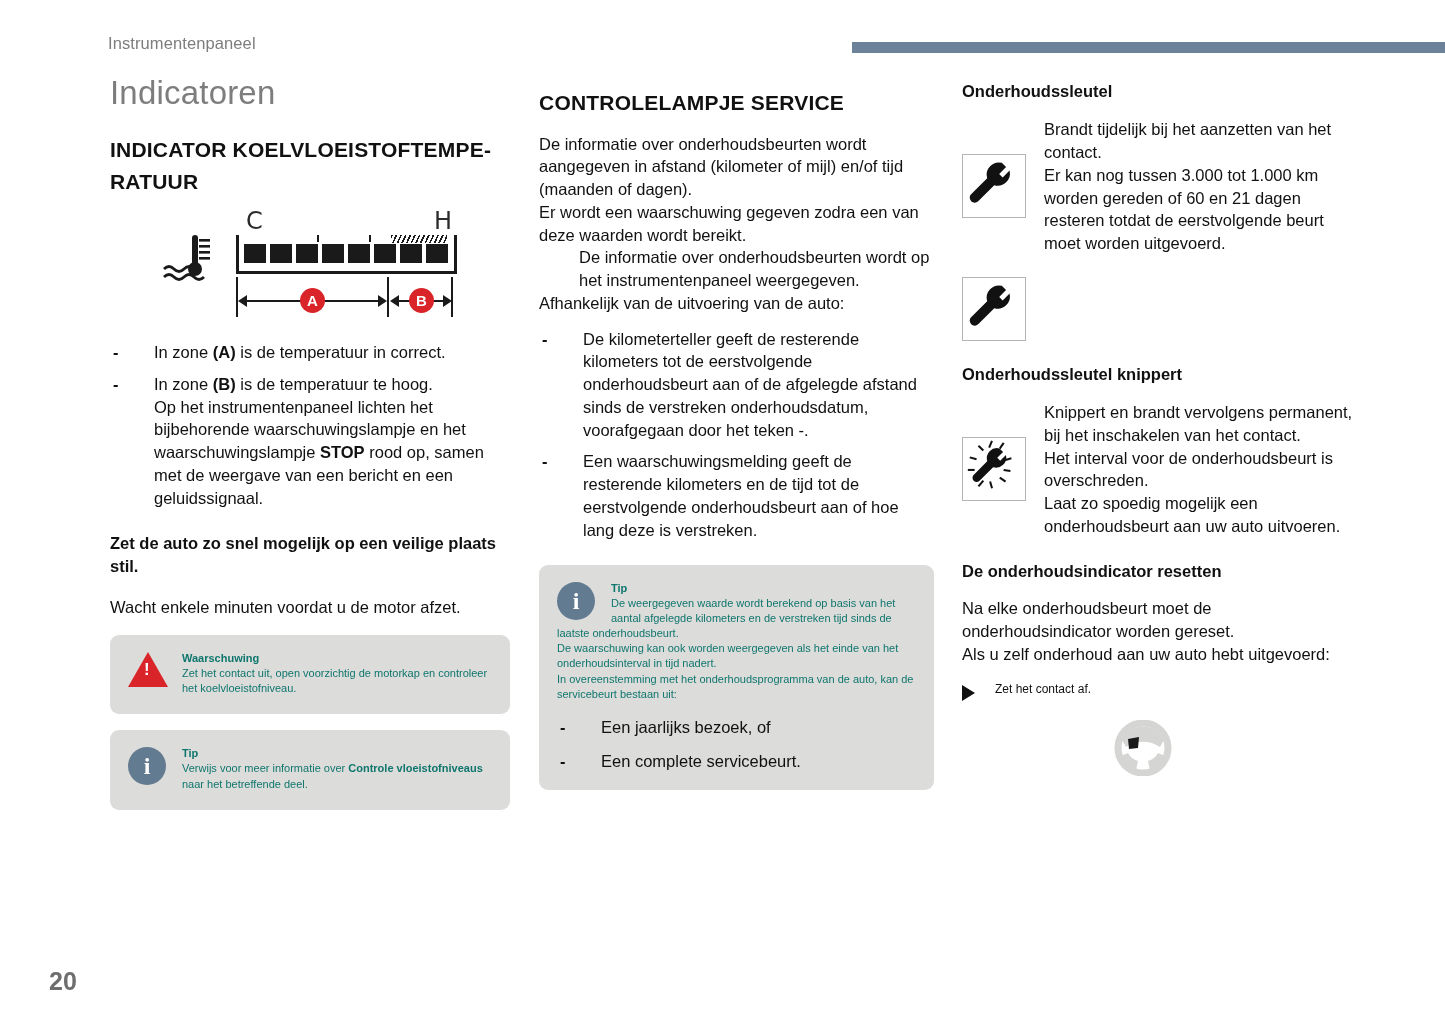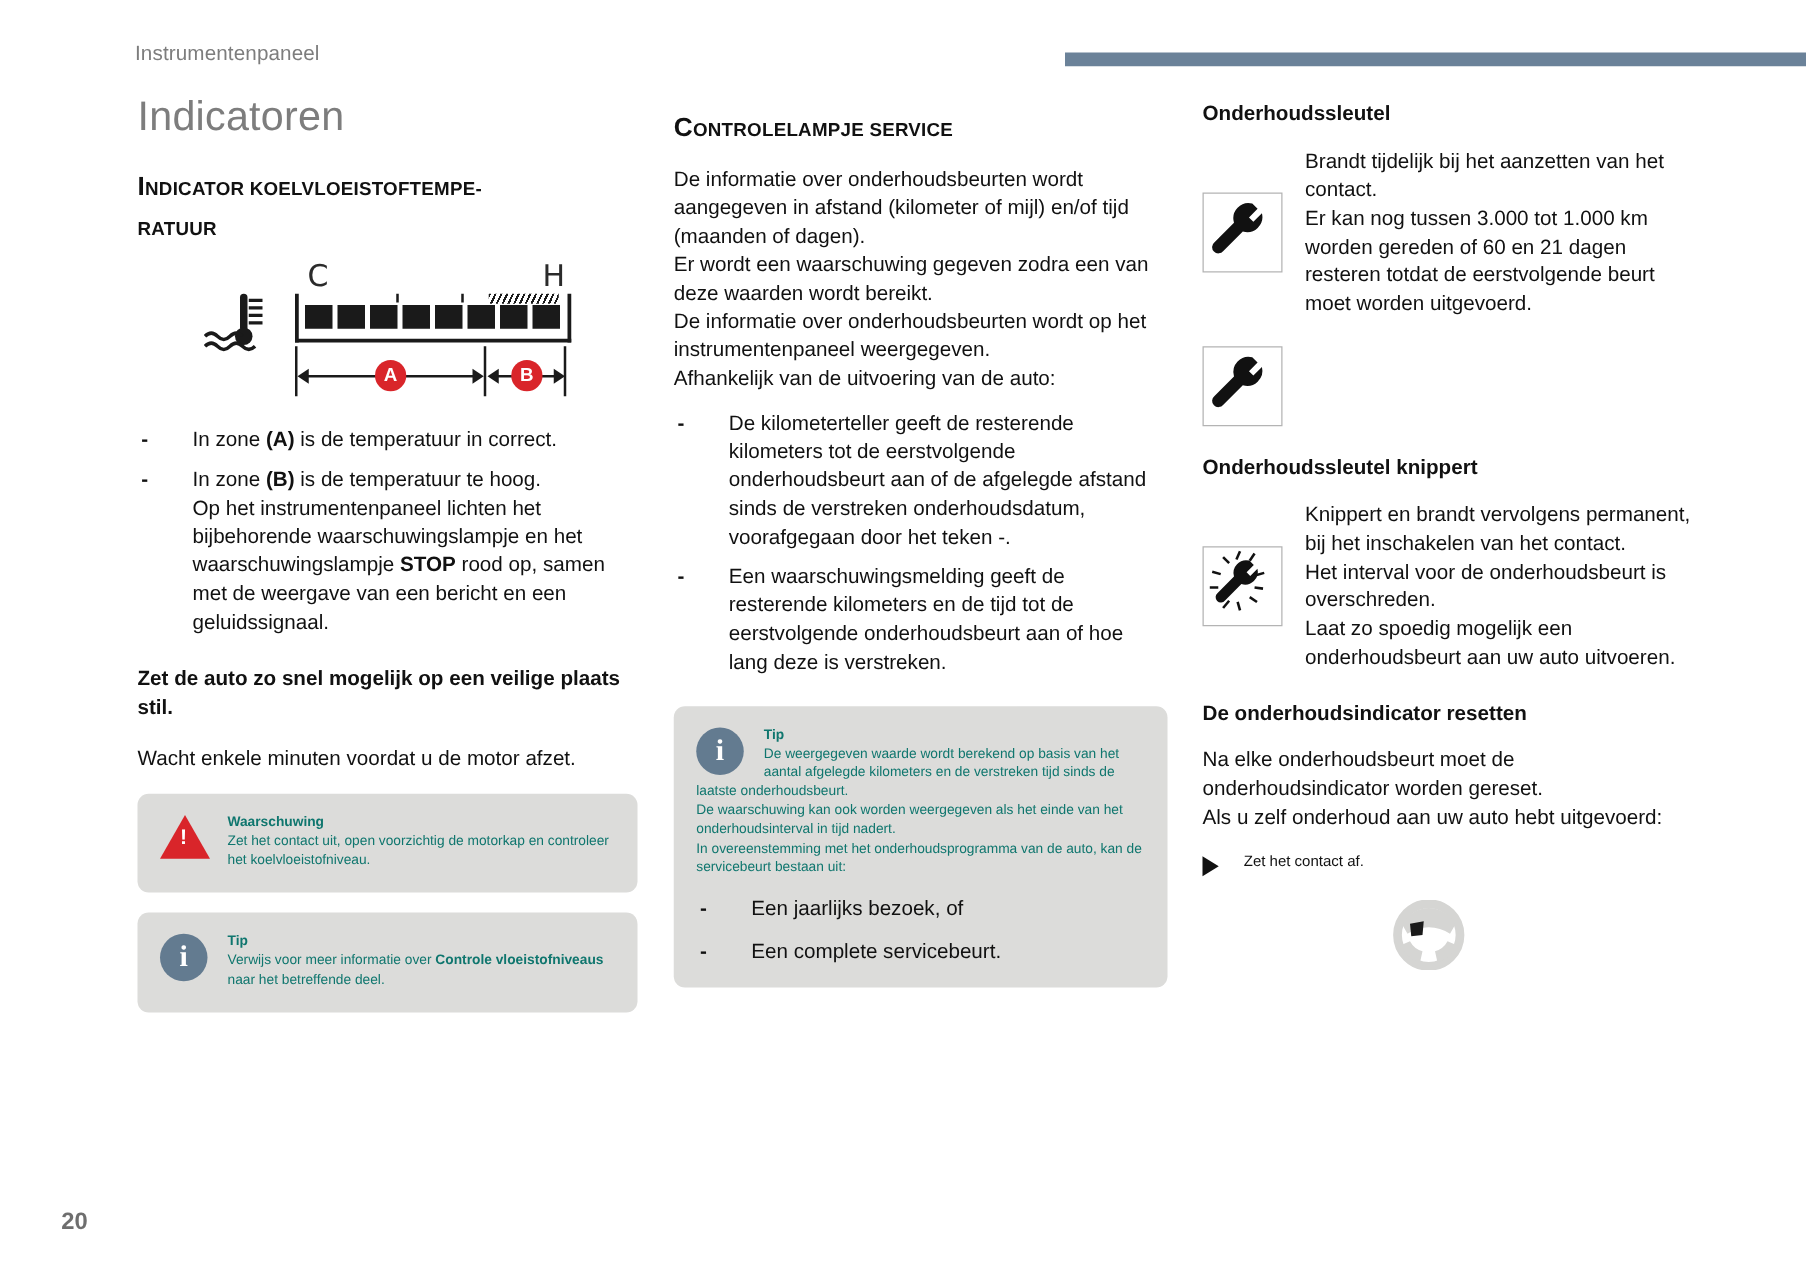--- a/index.html
+++ b/index.html
@@ -32,21 +32,21 @@
     font-size: 16.5px;
     color: #7d7d7d;
     letter-spacing: 0.1px;
   }
 
   
   .page-number {
     position: absolute;
     left: 49px;
     top: 967px;
-    font-size: 19px;
+    font-size: 25px;
     font-weight: bold;
     color: #6e6e6e;
   }
 
   
   .columns {
     position: absolute;
     left: 0;
     top: 74px;
     width: 1445px;
@@ -70,21 +70,21 @@
   }
   .h2-smallcaps {
     font-size: 21px;
     font-weight: bold;
     letter-spacing: 0.2px;
     margin: 0 0 14px 0;
     line-height: 1.5;
     color: #111;
   }
   .h2-smallcaps .sc {
-    font-size: 15px;
+    font-size: 21px;
     text-transform: uppercase;
   }
   .h3-bold {
     font-size: 16.5px;
     font-weight: bold;
     margin: 0 0 15px 0;
     color: #111;
     line-height: 1.35;
   }
 
@@ -400,21 +400,21 @@
   </div>
 
   <div class="col col-2">
 
     <h2 class="h2-smallcaps" style="margin-top:13px;">
       <span>C</span><span class="sc">ONTROLELAMPJE SERVICE</span>
     </h2>
 
     <p class="body" style="margin-bottom:0;">De informatie over onderhoudsbeurten wordt aangegeven in afstand (kilometer of mijl) en/of tijd (maanden of dagen).</p>
     <p class="body" style="margin-bottom:0;">Er wordt een waarschuwing gegeven zodra een van deze waarden wordt bereikt.</p>
-    <p class="body" style="margin-bottom:0;">De informatie over onderhoudsbeurten wordt op het instrumentenpaneel weergegeven.</p>
+    <p class="body" style="margin-bottom:0;margin-left:40px;">De informatie over onderhoudsbeurten wordt op het instrumentenpaneel weergegeven.</p>
     <p class="body">Afhankelijk van de uitvoering van de auto:</p>
 
     <ul class="dash-list" style="margin-top:13px;">
       <li>De kilometerteller geeft de resterende kilometers tot de eerstvolgende onderhoudsbeurt aan of de afgelegde afstand sinds de verstreken onderhoudsdatum, voorafgegaan door het teken -.</li>
       <li>Een waarschuwingsmelding geeft de resterende kilometers en de tijd tot de eerstvolgende onderhoudsbeurt aan of hoe lang deze is verstreken.</li>
     </ul>
 
     <div class="callout" style="margin-top:18px;">
       <div class="icon-float">
         <div class="circ-info">i</div>

